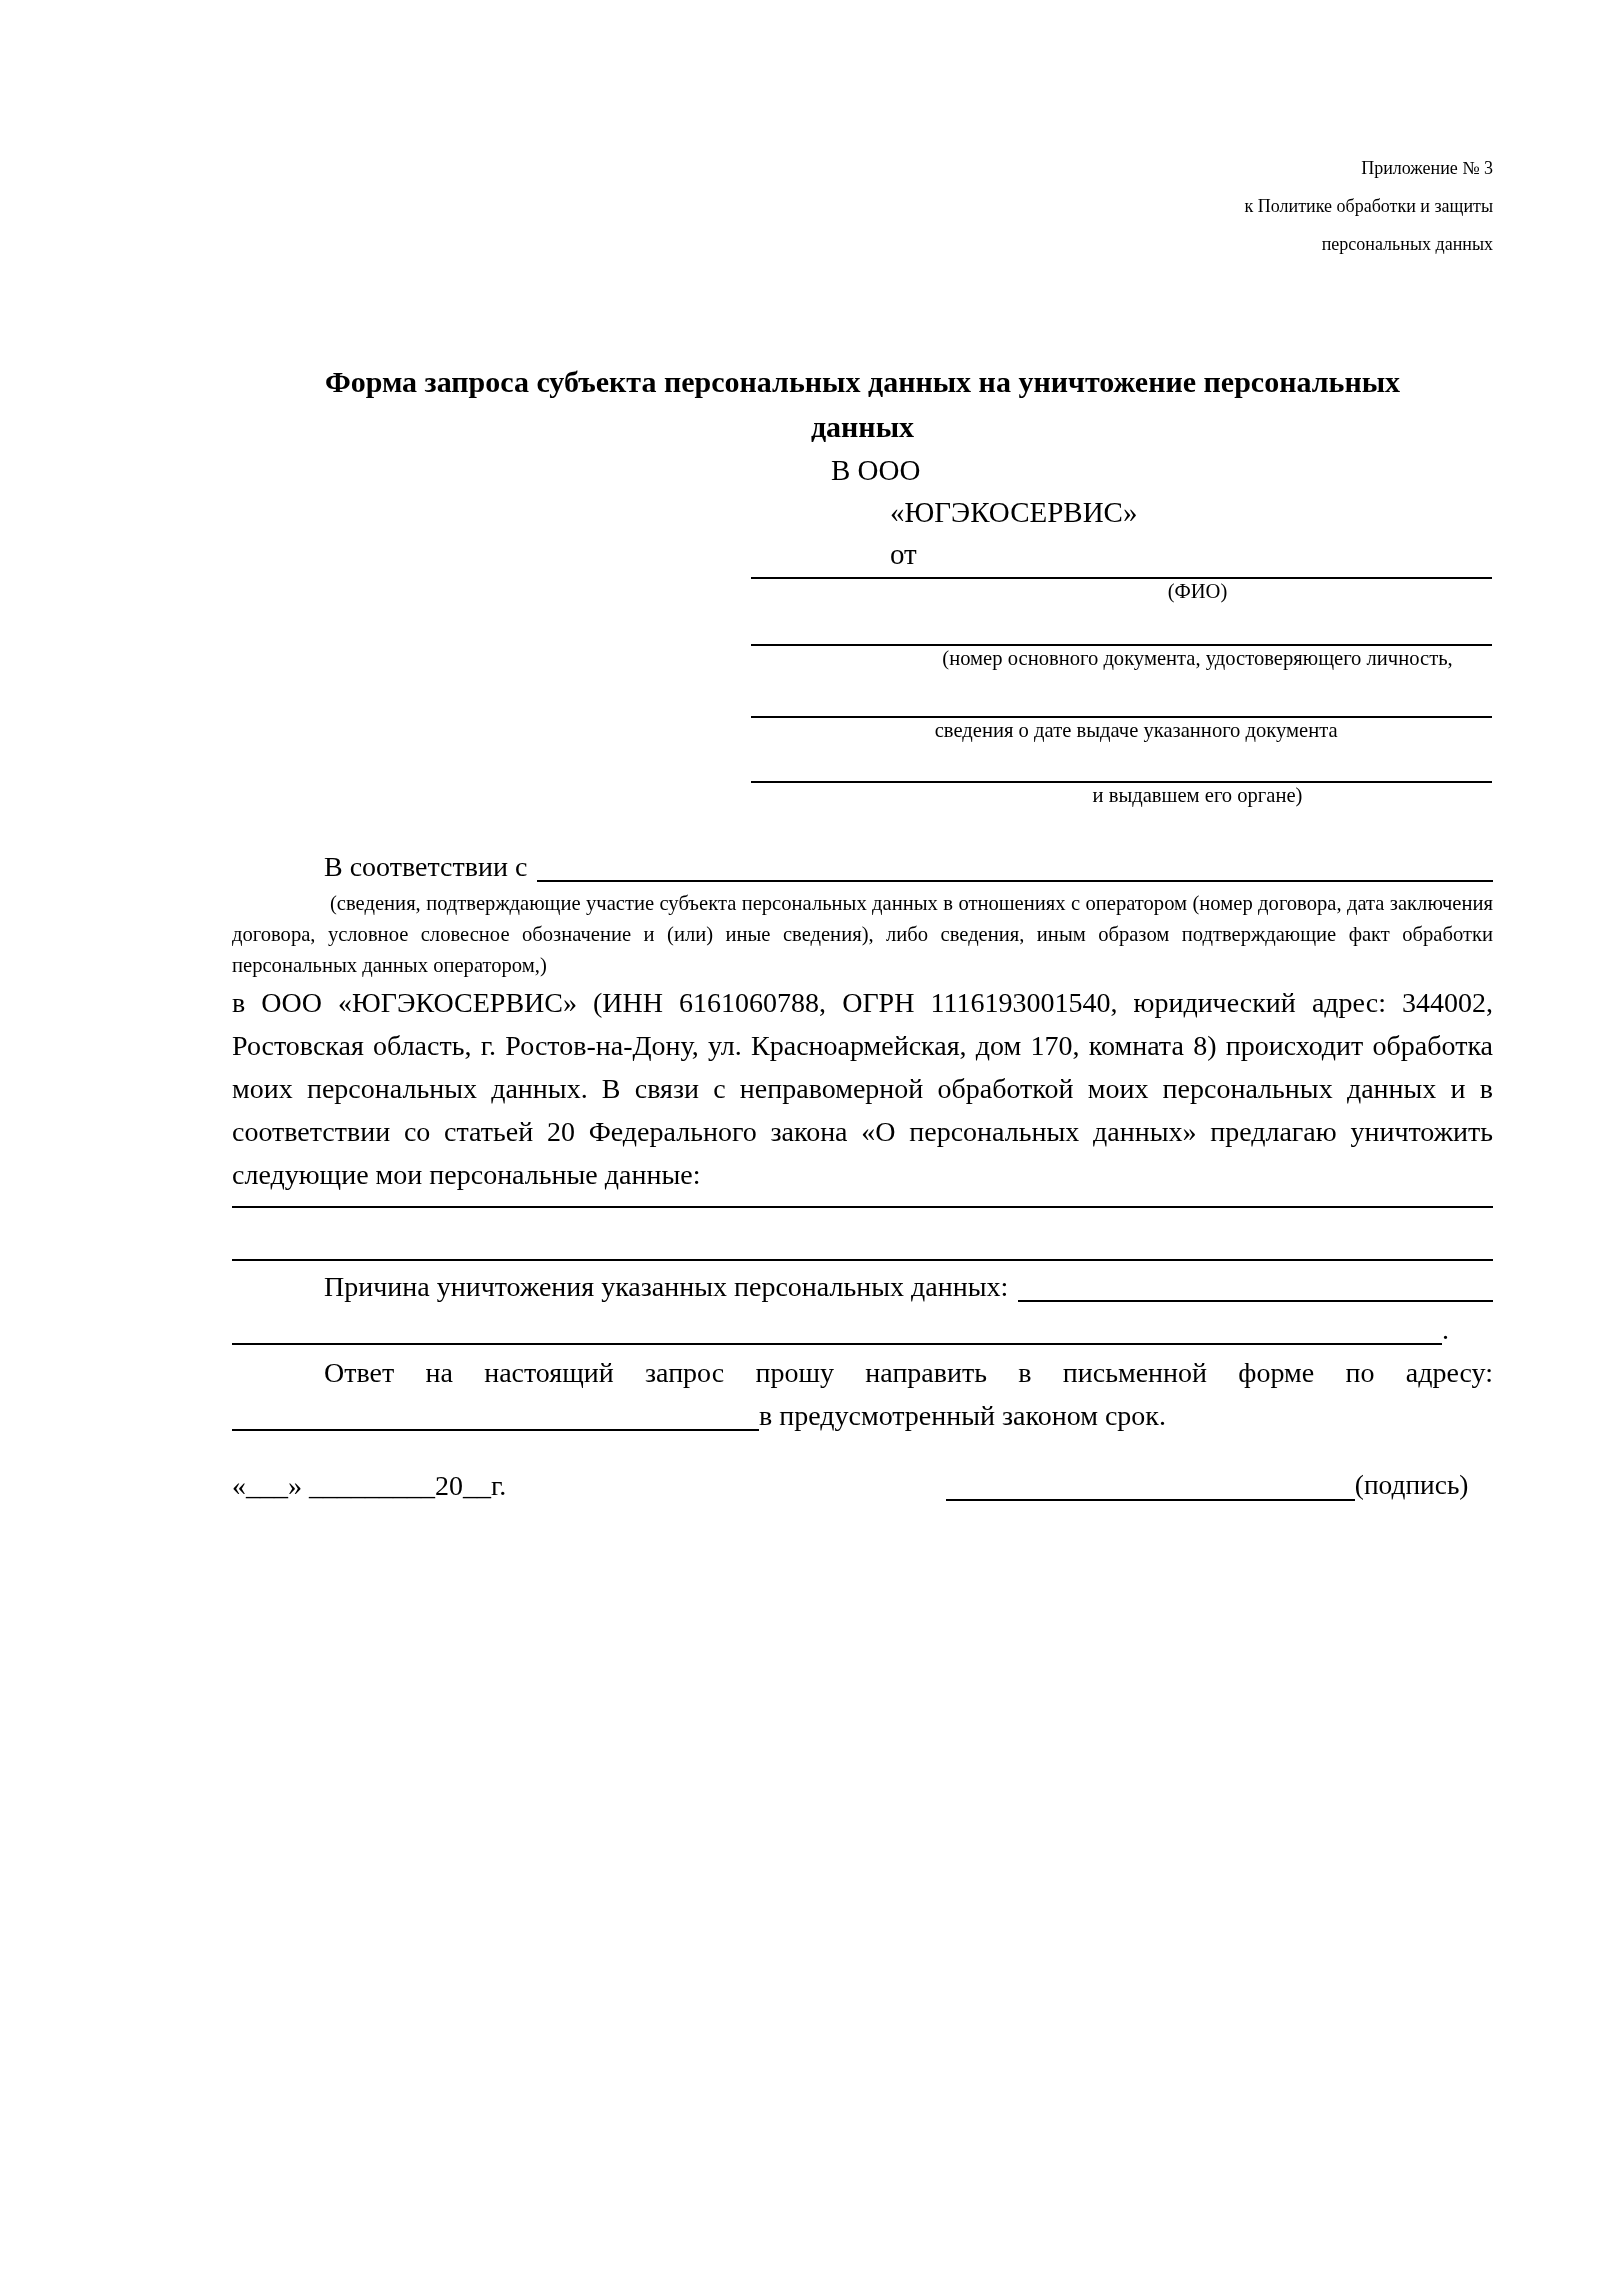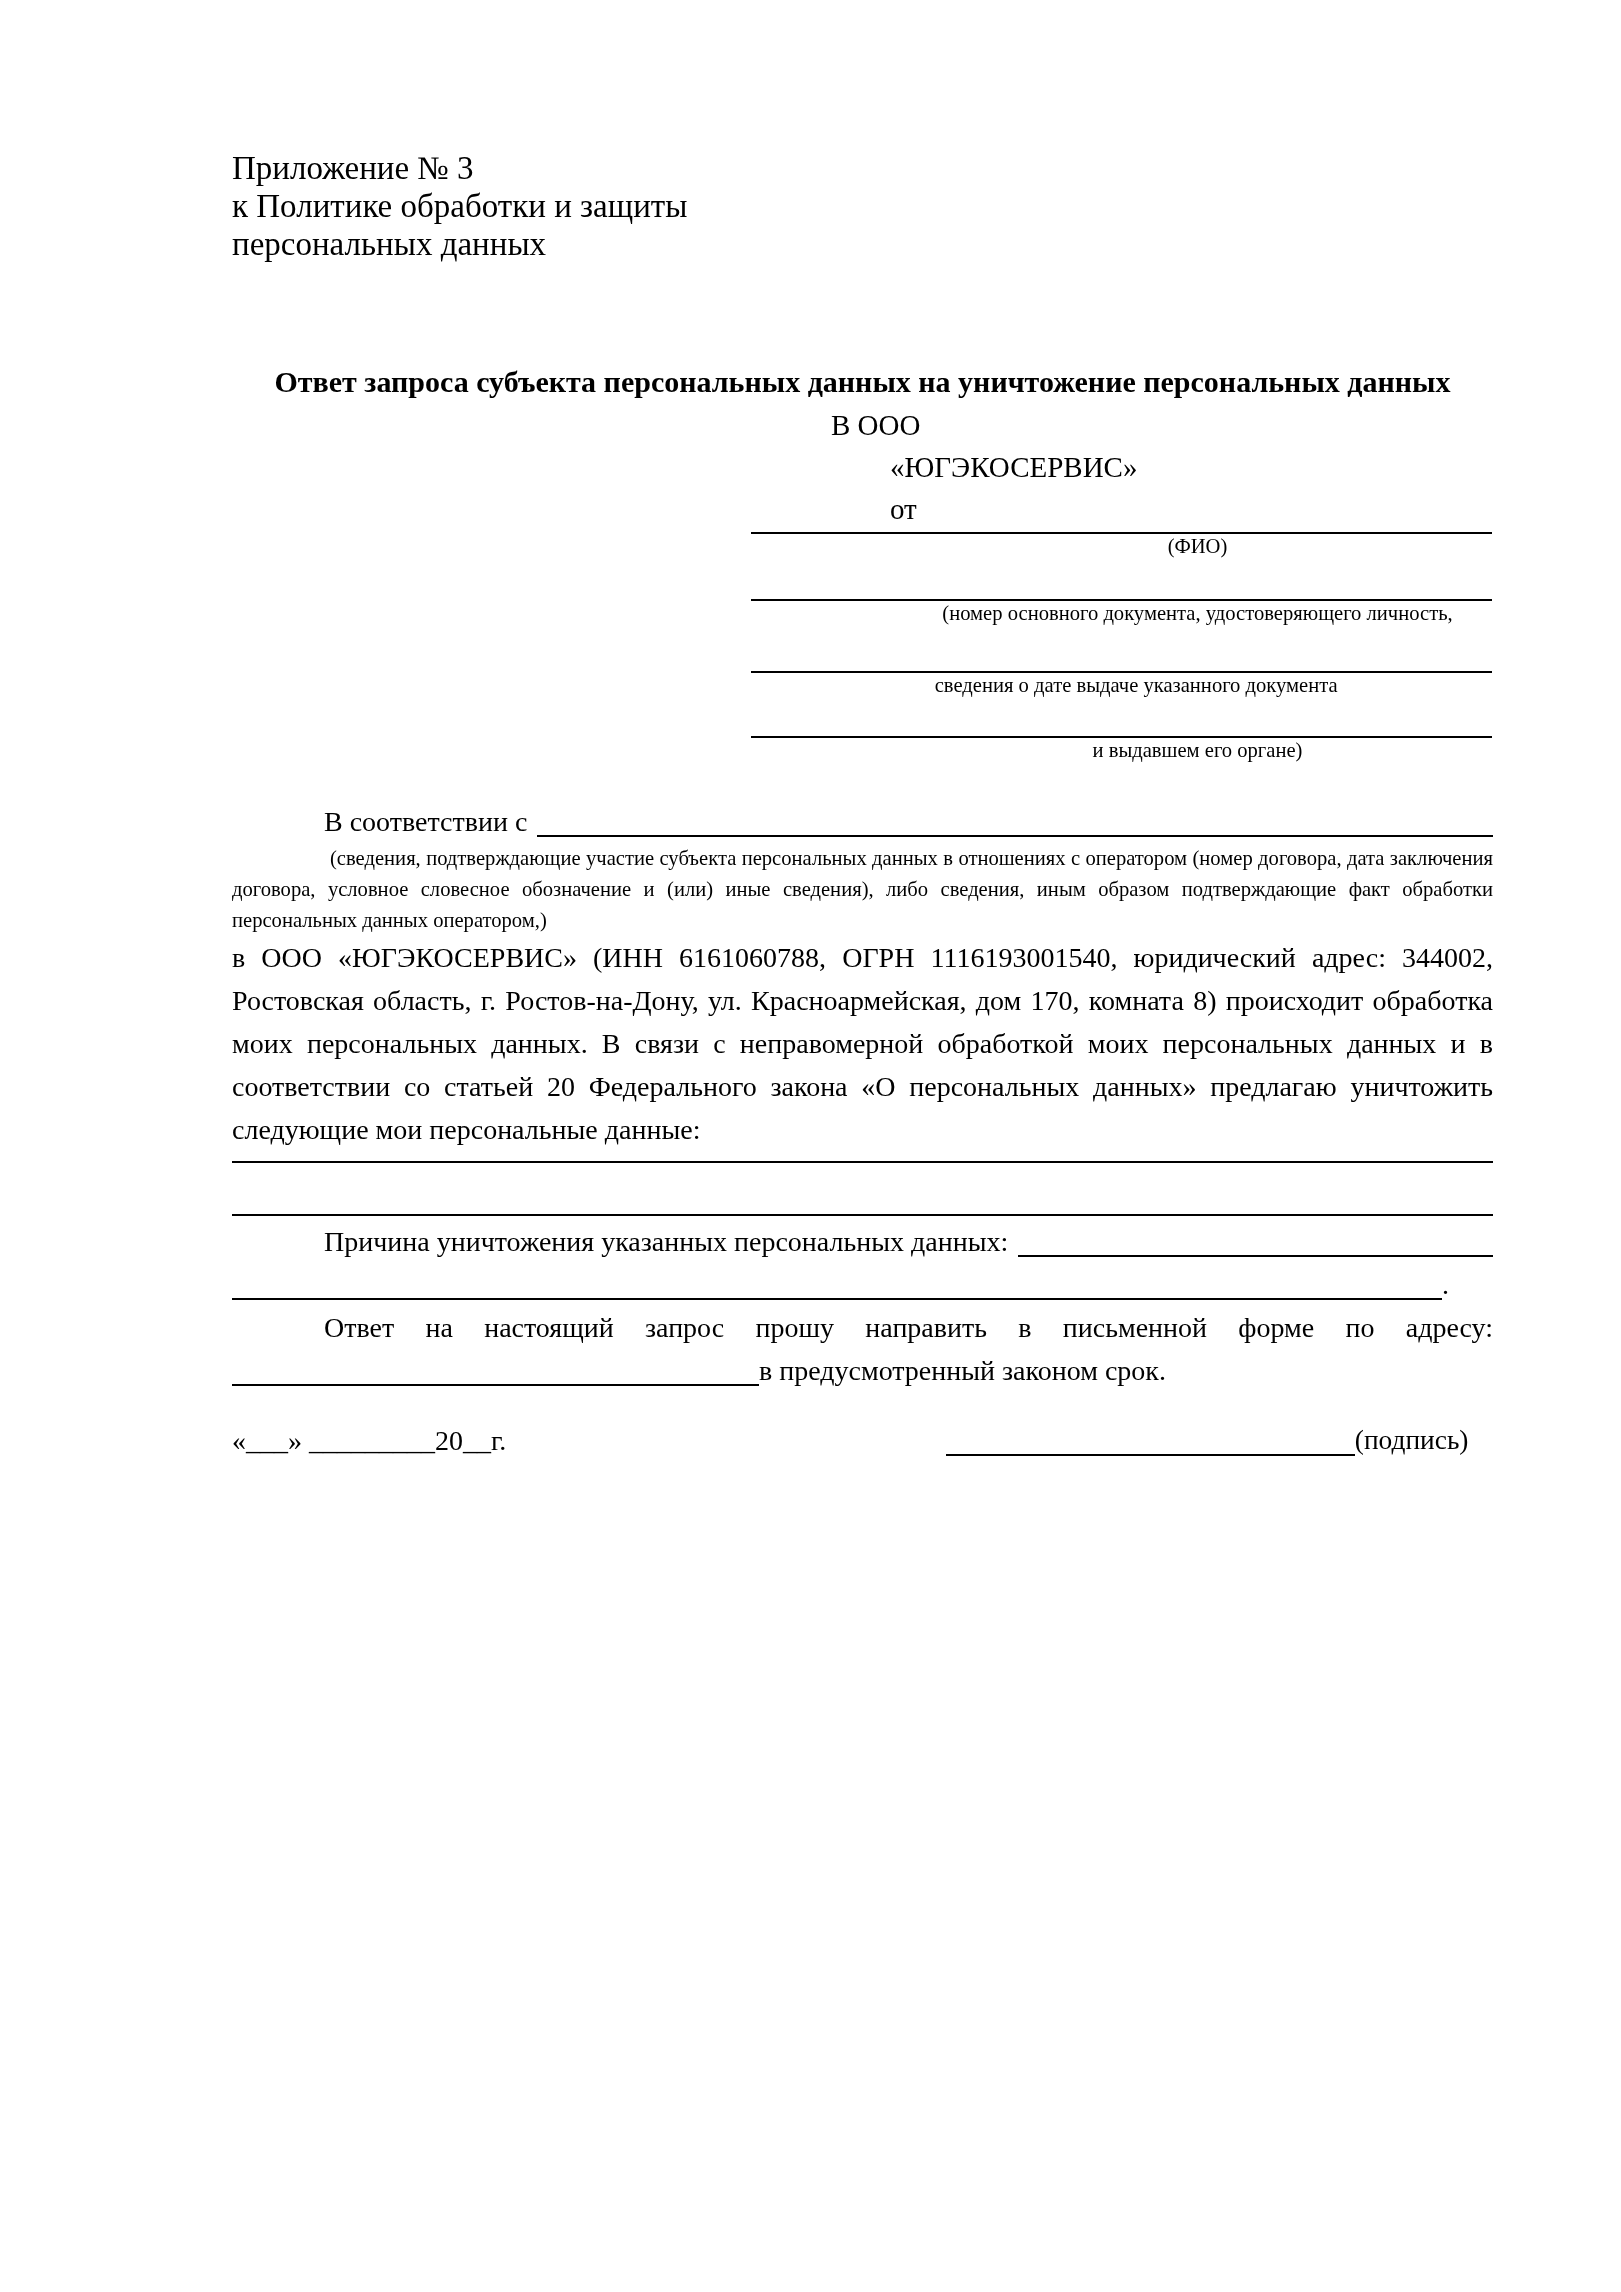--- a/index.html
+++ b/index.html
@@ -11,22 +11,24 @@
     font-family: "Liberation Serif", "DejaVu Serif", serif;
     position: relative;
     overflow: hidden;
   }
   .content {
     padding: 149px 128px 0 232px; 
   }
 
   
   .appendix {
-    font-size: 33px;
+    margin-left: 846px;
+    font-size: 18px;
     line-height: 38px;
+    text-align: right;
   }
 
   
   .doc-title {
     margin: 96px auto 0 auto;
     max-width: 1176px;
     text-align: center;
     font-size: 30px;
     font-weight: bold;
     line-height: 45px;
@@ -146,21 +148,21 @@
 
 <div class="page">
   <div class="content">
 
     <div class="appendix">
       <div>Приложение № 3</div>
       <div>к Политике обработки и защиты</div>
       <div>персональных данных</div>
     </div>
 
-    <div class="doc-title">Ответ запроса субъекта персональных данных на уничтожение персональных данных</div>
+    <div class="doc-title">Форма запроса субъекта персональных данных на уничтожение персональных данных</div>
 
     <div class="addr-line addr-1">В ООО</div>
     <div class="addr-line addr-2">«ЮГЭКОСЕРВИС»</div>
     <div class="addr-line addr-3">от</div>
 
     <div class="field">
       <div class="field-line fl-0"></div>
       <div class="field-caption shift-lg">(ФИО)</div>
     </div>
 

